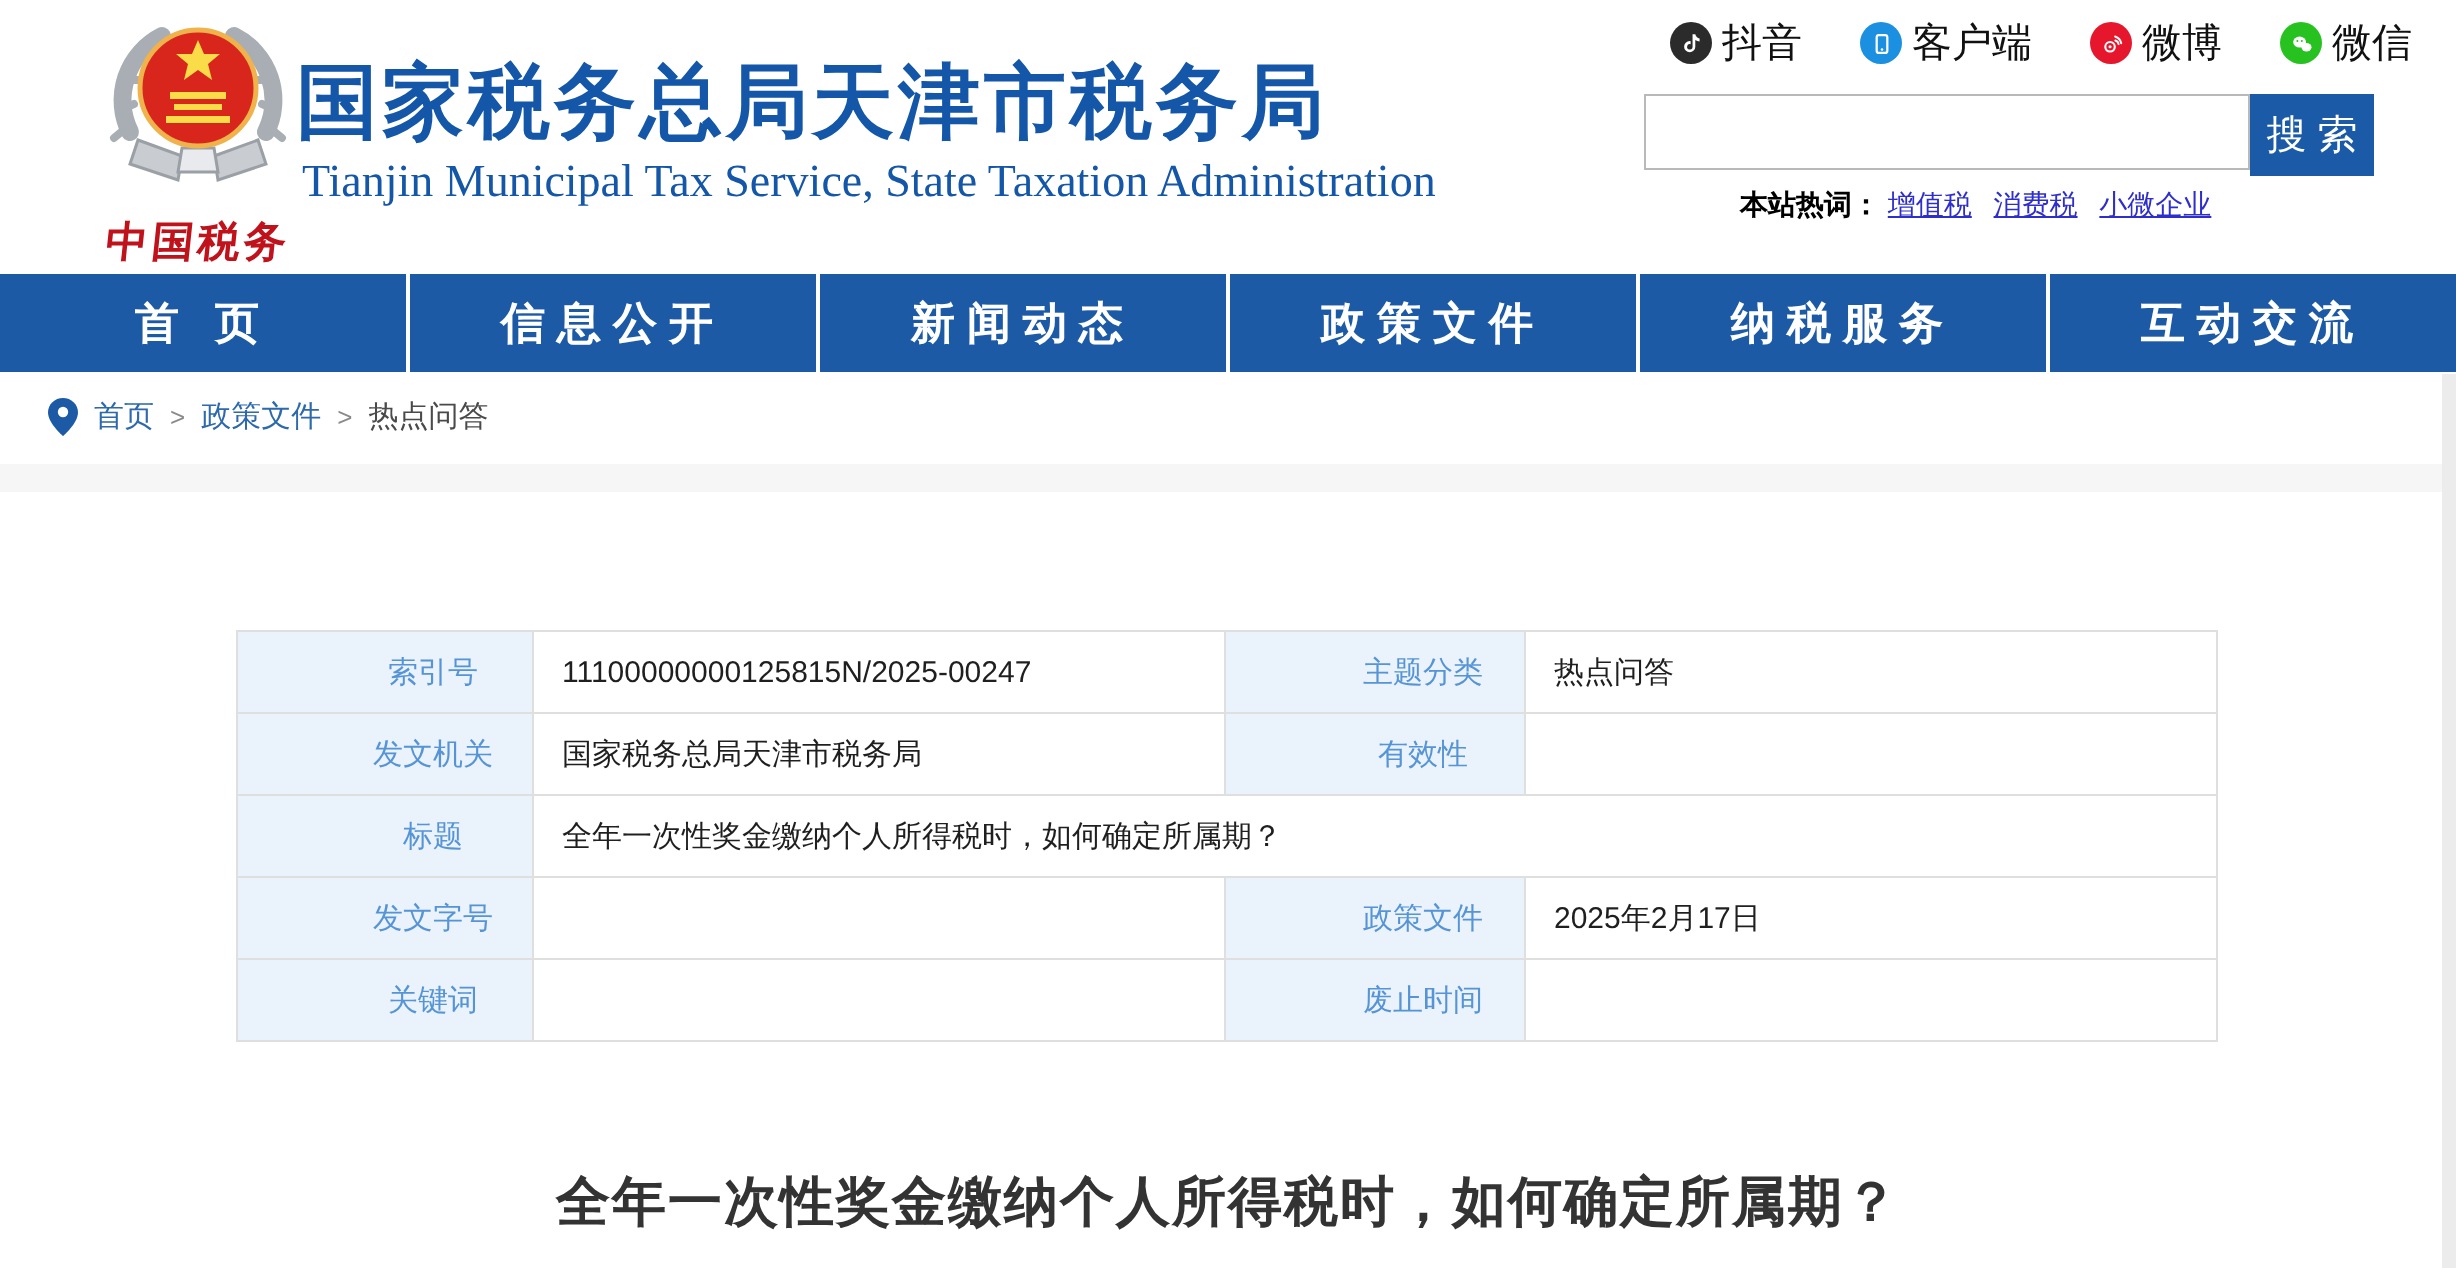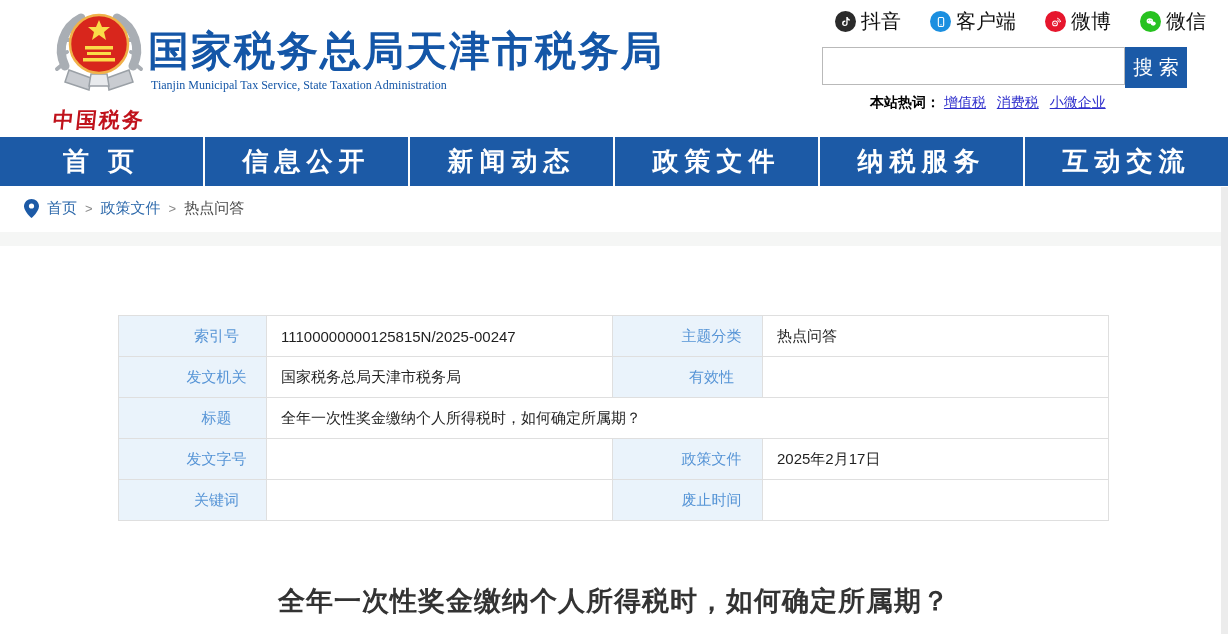--- a/index.html
+++ b/index.html
@@ -18,21 +18,21 @@
     color: #c0121b; font-weight: bold; font-size: 21px; letter-spacing: 2px;
     transform: skewX(-6deg); display: inline-block; margin-top: -2px;
   }
   .site-title {
     position: absolute; left: 148px; top: 24px;
     color: #1456a7; font-size: 41px; font-weight: bold; letter-spacing: 2px;
     white-space: nowrap;
   }
   .site-subtitle {
     position: absolute; left: 151px; top: 78px;
-    color: #1456a7; font-size: 12px;
+    color: #1456a7; font-size: 23px;
     font-family: "Liberation Serif", "DejaVu Serif", serif;
     white-space: nowrap;
   }
 
   
   .social-row { position: absolute; left: 835px; top: 8px; display: flex; gap: 29px; align-items: center; }
   .social-item { display: flex; align-items: center; gap: 5px; cursor: pointer; }
   .social-item .badge {
     width: 21px; height: 21px; border-radius: 50%;
     display: inline-flex; align-items: center; justify-content: center; flex: 0 0 auto;
@@ -55,21 +55,21 @@
     cursor: pointer; font-family: inherit;
   }
   .hot-words { position: absolute; left: 870px; top: 94px; font-size: 14px; white-space: nowrap; }
   .hot-words .hw-label { color: #000; font-weight: bold; }
   .hot-words a { color: #2e2ecc; text-decoration: underline; margin-right: 7px; cursor: pointer; }
 
   
   .nav { position: absolute; top: 137px; left: 0; width: 1228px; height: 49px; background: #1c5aa6; display: flex; }
   .nav-item {
     flex: 1 1 0; display: flex; align-items: center; justify-content: center;
-    color: #fff; font-size: 26px; font-weight: bold; letter-spacing: 6px;
+    color: #fff; font-size: 22px; font-weight: bold; letter-spacing: 6px;
     border-right: 2px solid #fdfdfd; cursor: pointer; white-space: pre;
   }
   .nav-item:last-child { border-right: none; }
 
   
   .breadcrumb { position: absolute; top: 186px; left: 0; width: 1228px; height: 46px; background: #fff; }
   .crumb-line { position: absolute; left: 24px; top: 13px; display: flex; align-items: center; gap: 8px; font-size: 15px; }
   .crumb-link { color: #2d69ab; cursor: pointer; }
   .crumb-sep { color: #8a8a8a; font-size: 13px; }
   .crumb-current { color: #4a4a4a; }

